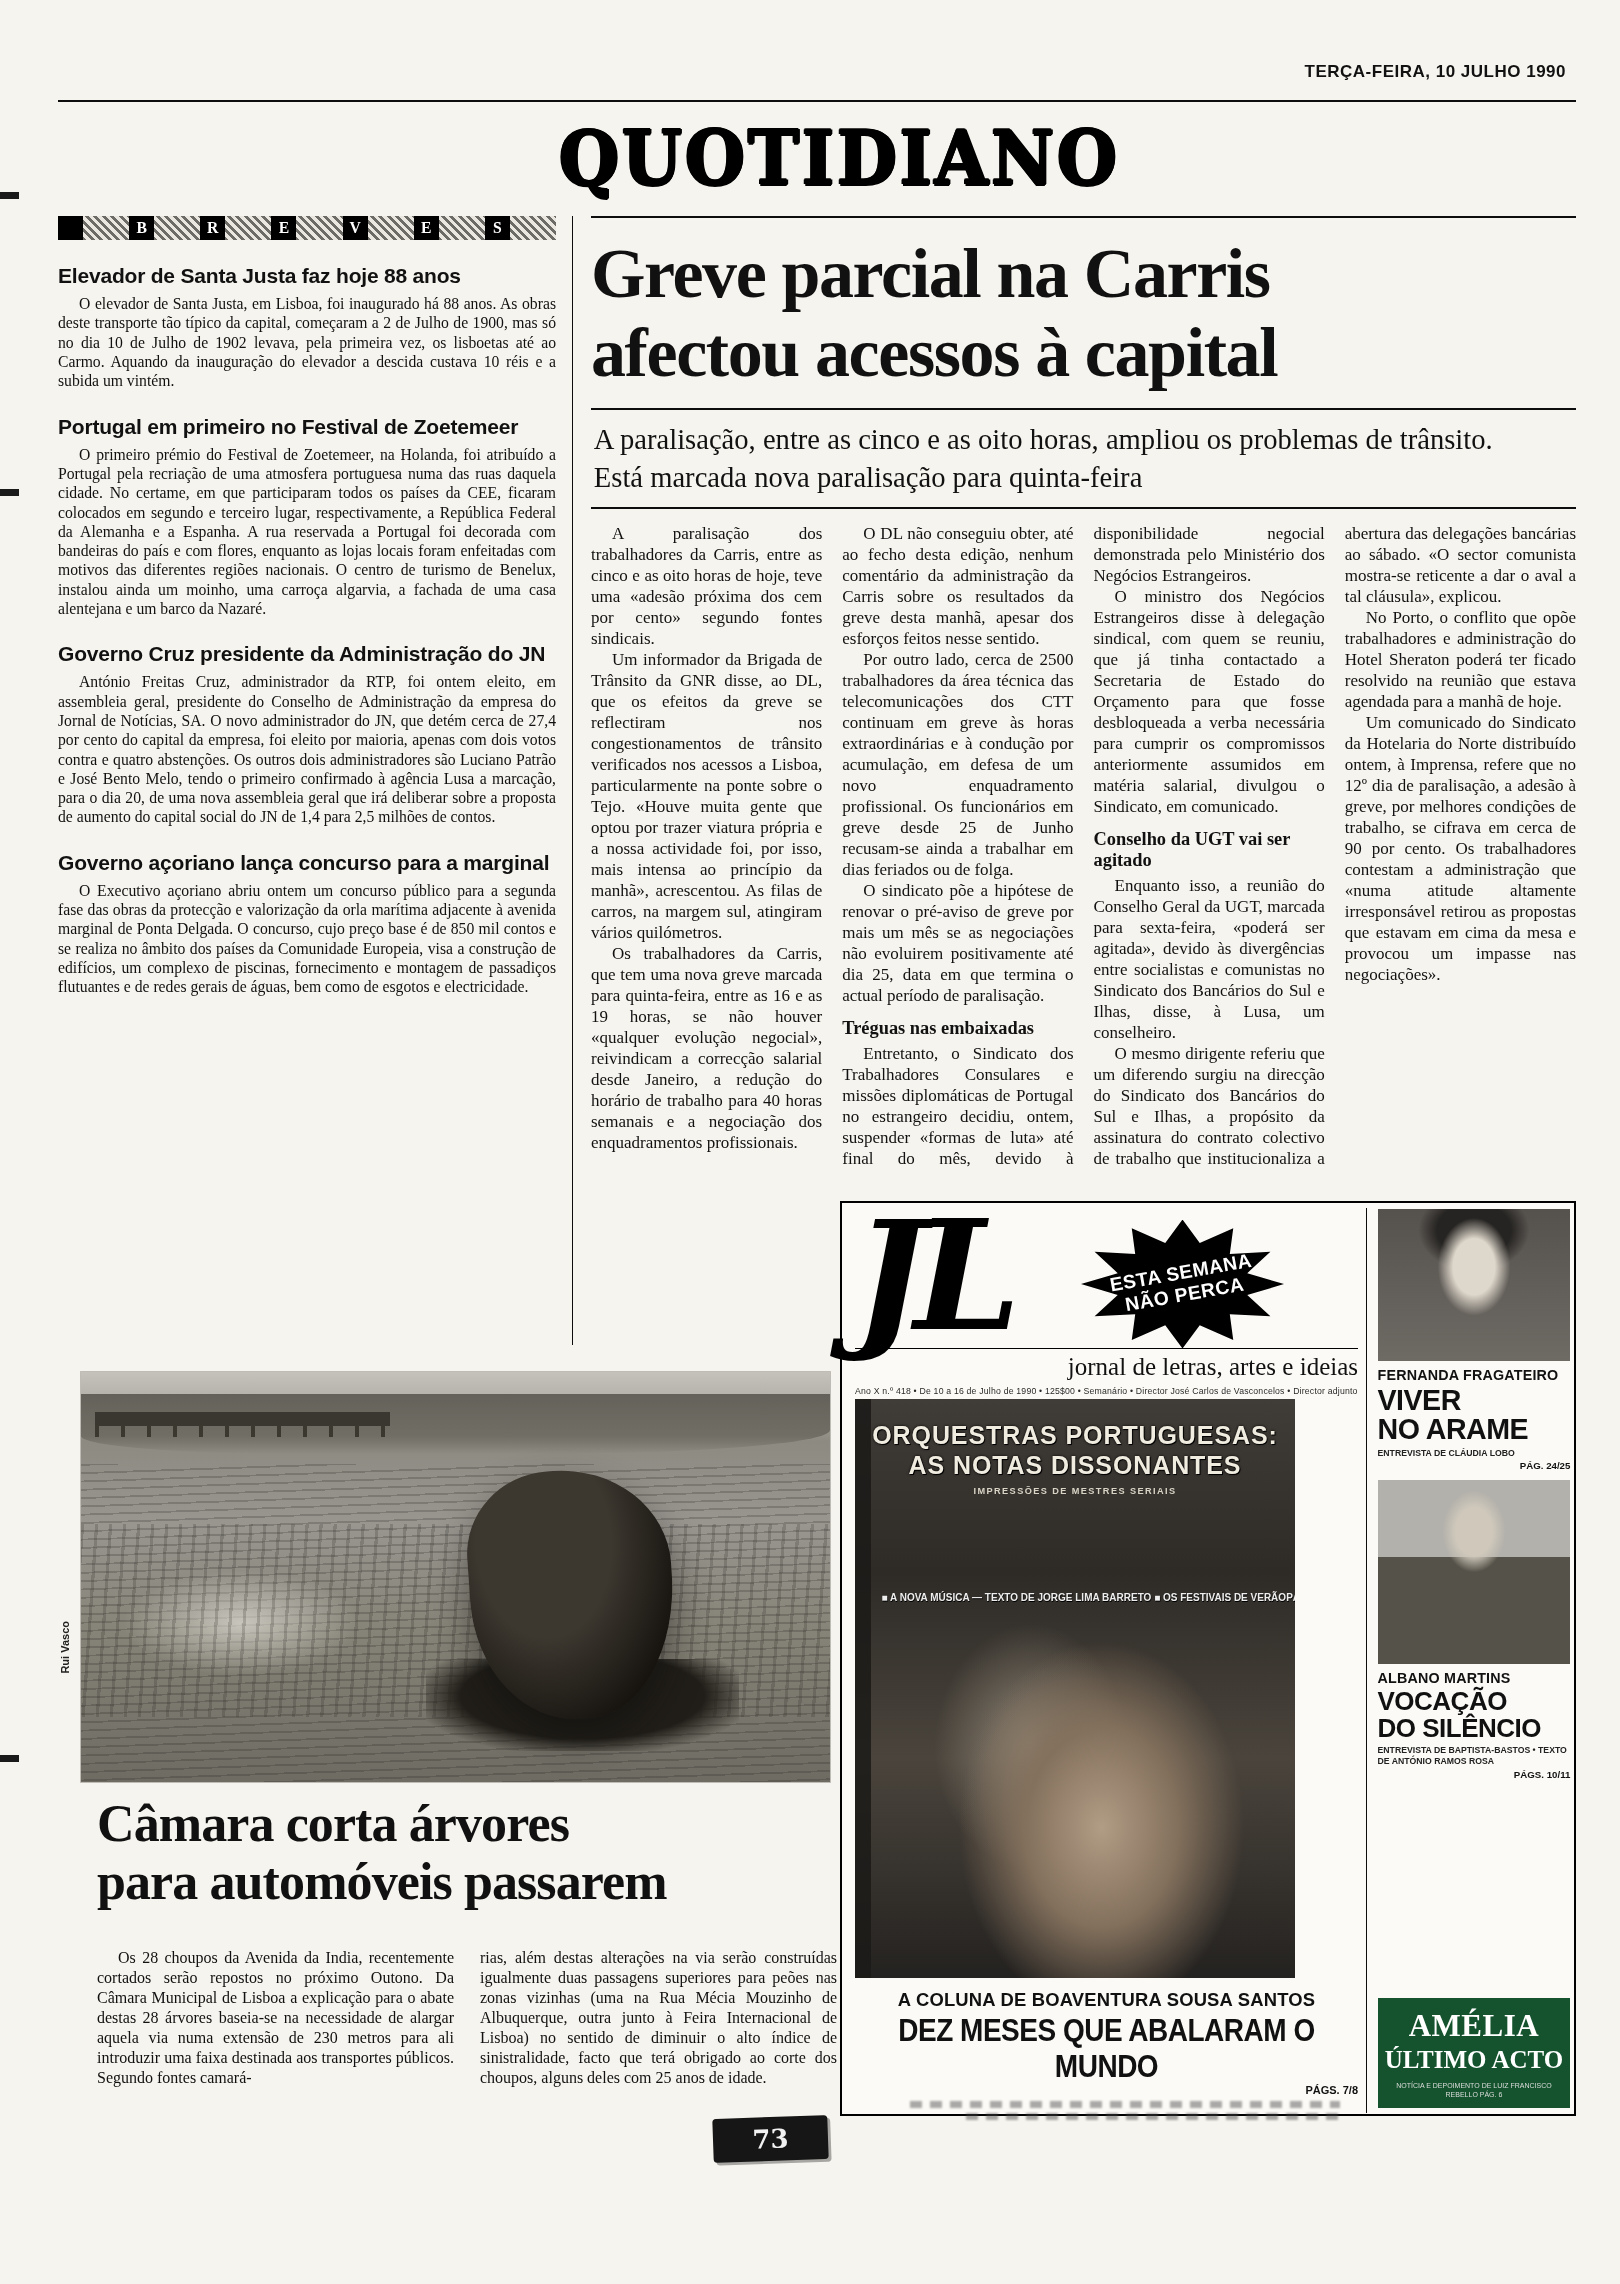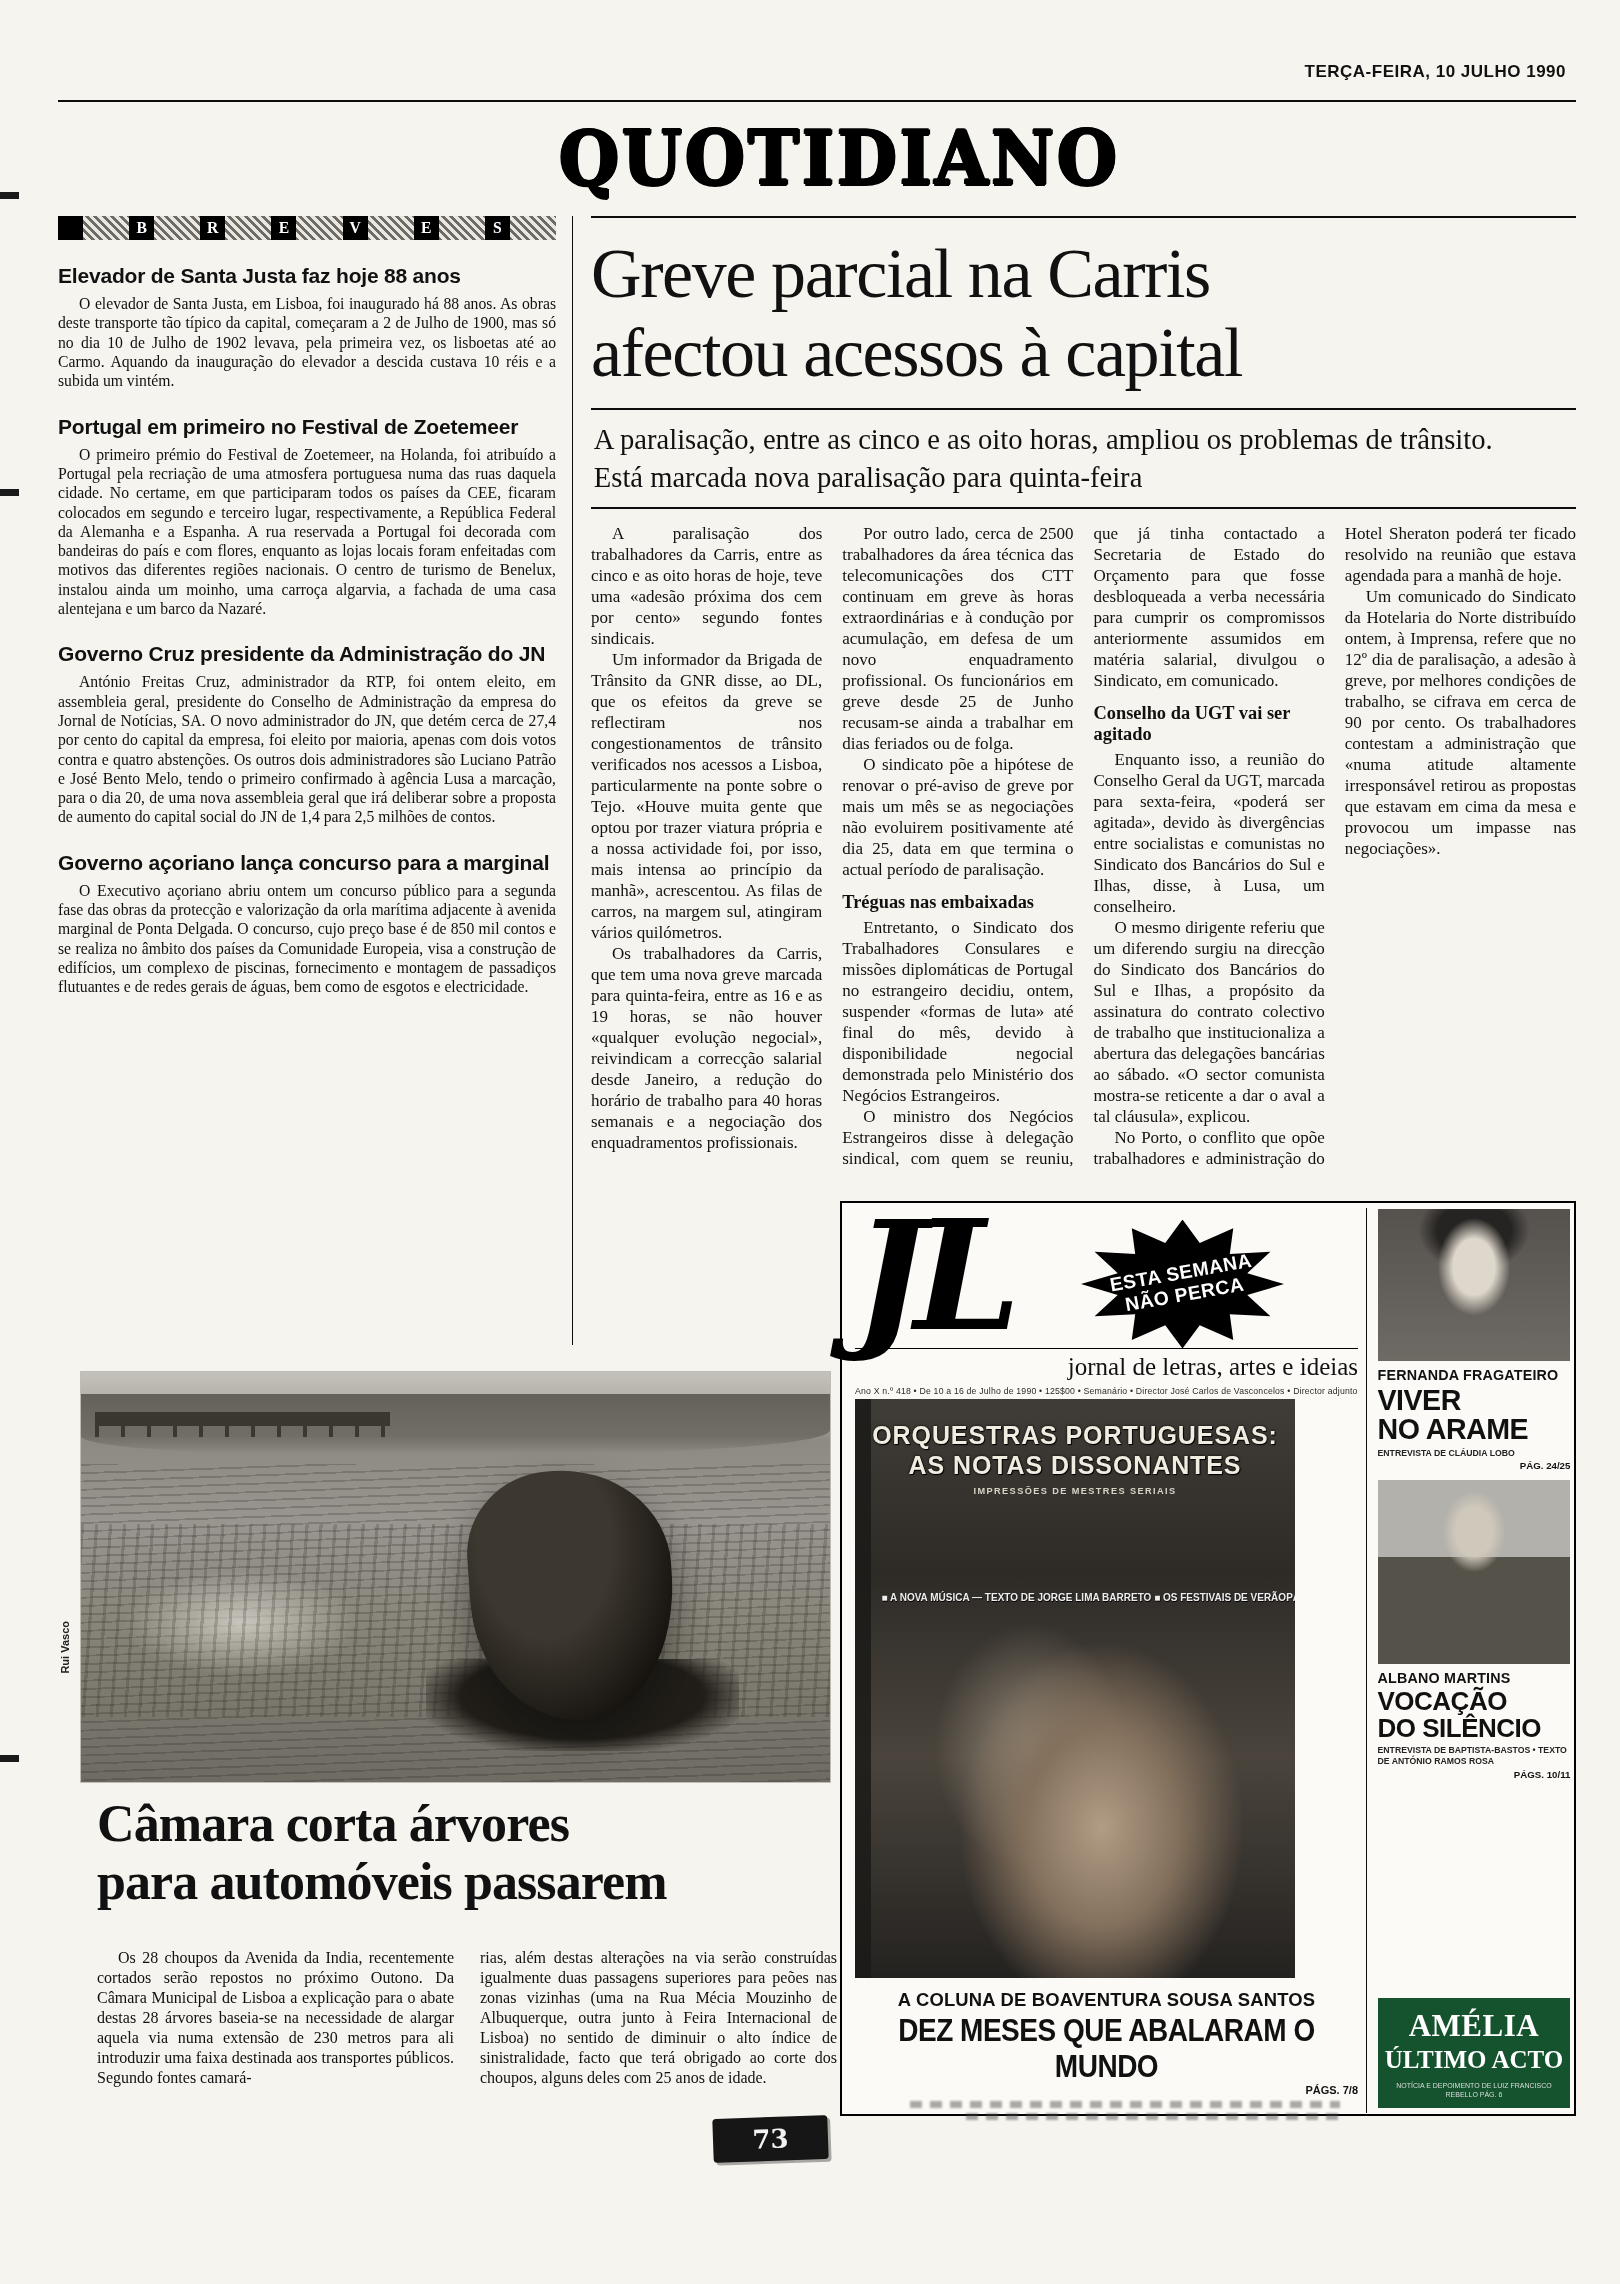--- a/index.html
+++ b/index.html
@@ -20,21 +20,21 @@
   .rib-hatch{flex:1;background:repeating-linear-gradient(45deg,#6d6b66 0 2.8px,#e9e7e0 2.8px 6px)}
   .story{margin-top:25px}
   .story h3{font:bold 21px/1.08 "Liberation Sans",sans-serif;letter-spacing:-0.2px;margin-bottom:6.4px}
   .story p{font-size:15.7px;line-height:19.3px;text-align:justify;text-indent:21px}
 
   .vdivider{position:absolute;left:572px;top:216px;width:1.4px;height:1129px;background:#0d0d0d}
 
   
   .lead{position:absolute;left:591px;top:216px;width:985px}
   .rule{height:1.8px;background:#0d0d0d}
-  .lead h1{margin:17.5px 0 15.7px 0;font-size:70px;line-height:1.12;font-weight:normal;letter-spacing:-1.4px}
+  .lead h1{margin:17.5px 0 15.7px 0;font-size:70px;line-height:1.12;font-weight:bold;letter-spacing:-1.4px}
   .standfirst{font-size:28.6px;line-height:1.34;padding:11px 0 10px 2.8px;width:926px}
   .article-cols{margin-top:14px;height:647px;column-count:4;column-gap:20px;column-fill:auto}
   .article-cols p{font-size:17px;line-height:21px;text-align:justify;text-indent:21px}
   .article-cols h4{font:bold 18.4px/1.12 "Liberation Serif",serif;margin:12px 0 4.6px 0;break-after:avoid}
 
   
   .photo{position:absolute;left:81px;top:1372px;width:749px;height:410px;overflow:hidden;
     background:linear-gradient(180deg,#c4c2bb 0,#aaa79f 41px,#8d8a82 69px,#999690 152px,#868378 258px,#6e6b63 410px);
     box-shadow:0 0 0 0.9px #b9b6ae}
   .treeline{position:absolute;left:0;top:22px;width:100%;height:60px;background:linear-gradient(180deg,#55524b,#6b6860 70%,rgba(0,0,0,0));opacity:.85;border-radius:0 0 40% 30%}
@@ -151,20 +151,21 @@
       <span>afectou acessos à capital</span>
     </h1>
     <div class="rule"></div>
     <p class="standfirst">A paralisação, entre as cinco e as oito horas, ampliou os problemas de trânsito. Está marcada nova paralisação para quinta-feira</p>
     <div class="rule"></div>
 
     <div class="article-cols">
       <p>A paralisação dos trabalhadores da Carris, entre as cinco e as oito horas de hoje, teve uma «adesão próxima dos cem por cento» segundo fontes sindicais.</p>
       <p>Um informador da Brigada de Trânsito da GNR disse, ao DL, que os efeitos da greve se reflectiram nos congestionamentos de trânsito verificados nos acessos a Lisboa, particularmente na ponte sobre o Tejo. «Houve muita gente que optou por trazer viatura própria e a nossa actividade foi, por isso, mais intensa ao princípio da manhã», acrescentou. As filas de carros, na margem sul, atingiram vários quilómetros.</p>
       <p>Os trabalhadores da Carris, que tem uma nova greve marcada para quinta-feira, entre as 16 e as 19 horas, se não houver «qualquer evolução negocial», reivindicam a correcção salarial desde Janeiro, a redução do horário de trabalho para 40 horas semanais e a negociação dos enquadramentos profissionais.</p>
+      <p>O DL não conseguiu obter, até ao fecho desta edição, nenhum comentário da administração da Carris sobre os resultados da greve desta manhã, apesar dos esforços feitos nesse sentido.</p>
       <p>Por outro lado, cerca de 2500 trabalhadores da área técnica das telecomunicações dos CTT continuam em greve às horas extraordinárias e à condução por acumulação, em defesa de um novo enquadramento profissional. Os funcionários em greve desde 25 de Junho recusam-se ainda a trabalhar em dias feriados ou de folga.</p>
       <p>O sindicato põe a hipótese de renovar o pré-aviso de greve por mais um mês se as negociações não evoluirem positivamente até dia 25, data em que termina o actual período de paralisação.</p>
       <h4>Tréguas nas embaixadas</h4>
       <p>Entretanto, o Sindicato dos Trabalhadores Consulares e missões diplomáticas de Portugal no estrangeiro decidiu, ontem, suspender «formas de luta» até final do mês, devido à disponibilidade negocial demonstrada pelo Ministério dos Negócios Estrangeiros.</p>
       <p>O ministro dos Negócios Estrangeiros disse à delegação sindical, com quem se reuniu, que já tinha contactado a Secretaria de Estado do Orçamento para que fosse desbloqueada a verba necessária para cumprir os compromissos anteriormente assumidos em matéria salarial, divulgou o Sindicato, em comunicado.</p>
       <h4>Conselho da UGT vai ser agitado</h4>
       <p>Enquanto isso, a reunião do Conselho Geral da UGT, marcada para sexta-feira, «poderá ser agitada», devido às divergências entre socialistas e comunistas no Sindicato dos Bancários do Sul e Ilhas, disse, à Lusa, um conselheiro.</p>
       <p>O mesmo dirigente referiu que um diferendo surgiu na direcção do Sindicato dos Bancários do Sul e Ilhas, a propósito da assinatura do contrato colectivo de trabalho que institucionaliza a abertura das delegações bancárias ao sábado. «O sector comunista mostra-se reticente a dar o aval a tal cláusula», explicou.</p>
       <p>No Porto, o conflito que opõe trabalhadores e administração do Hotel Sheraton poderá ter ficado resolvido na reunião que estava agendada para a manhã de hoje.</p>
       <p>Um comunicado do Sindicato da Hotelaria do Norte distribuído ontem, à Imprensa, refere que no 12º dia de paralisação, a adesão à greve, por melhores condições de trabalho, se cifrava em cerca de 90 por cento. Os trabalhadores contestam a administração que «numa atitude altamente irresponsável retirou as propostas que estavam em cima da mesa e provocou um impasse nas negociações».</p>

